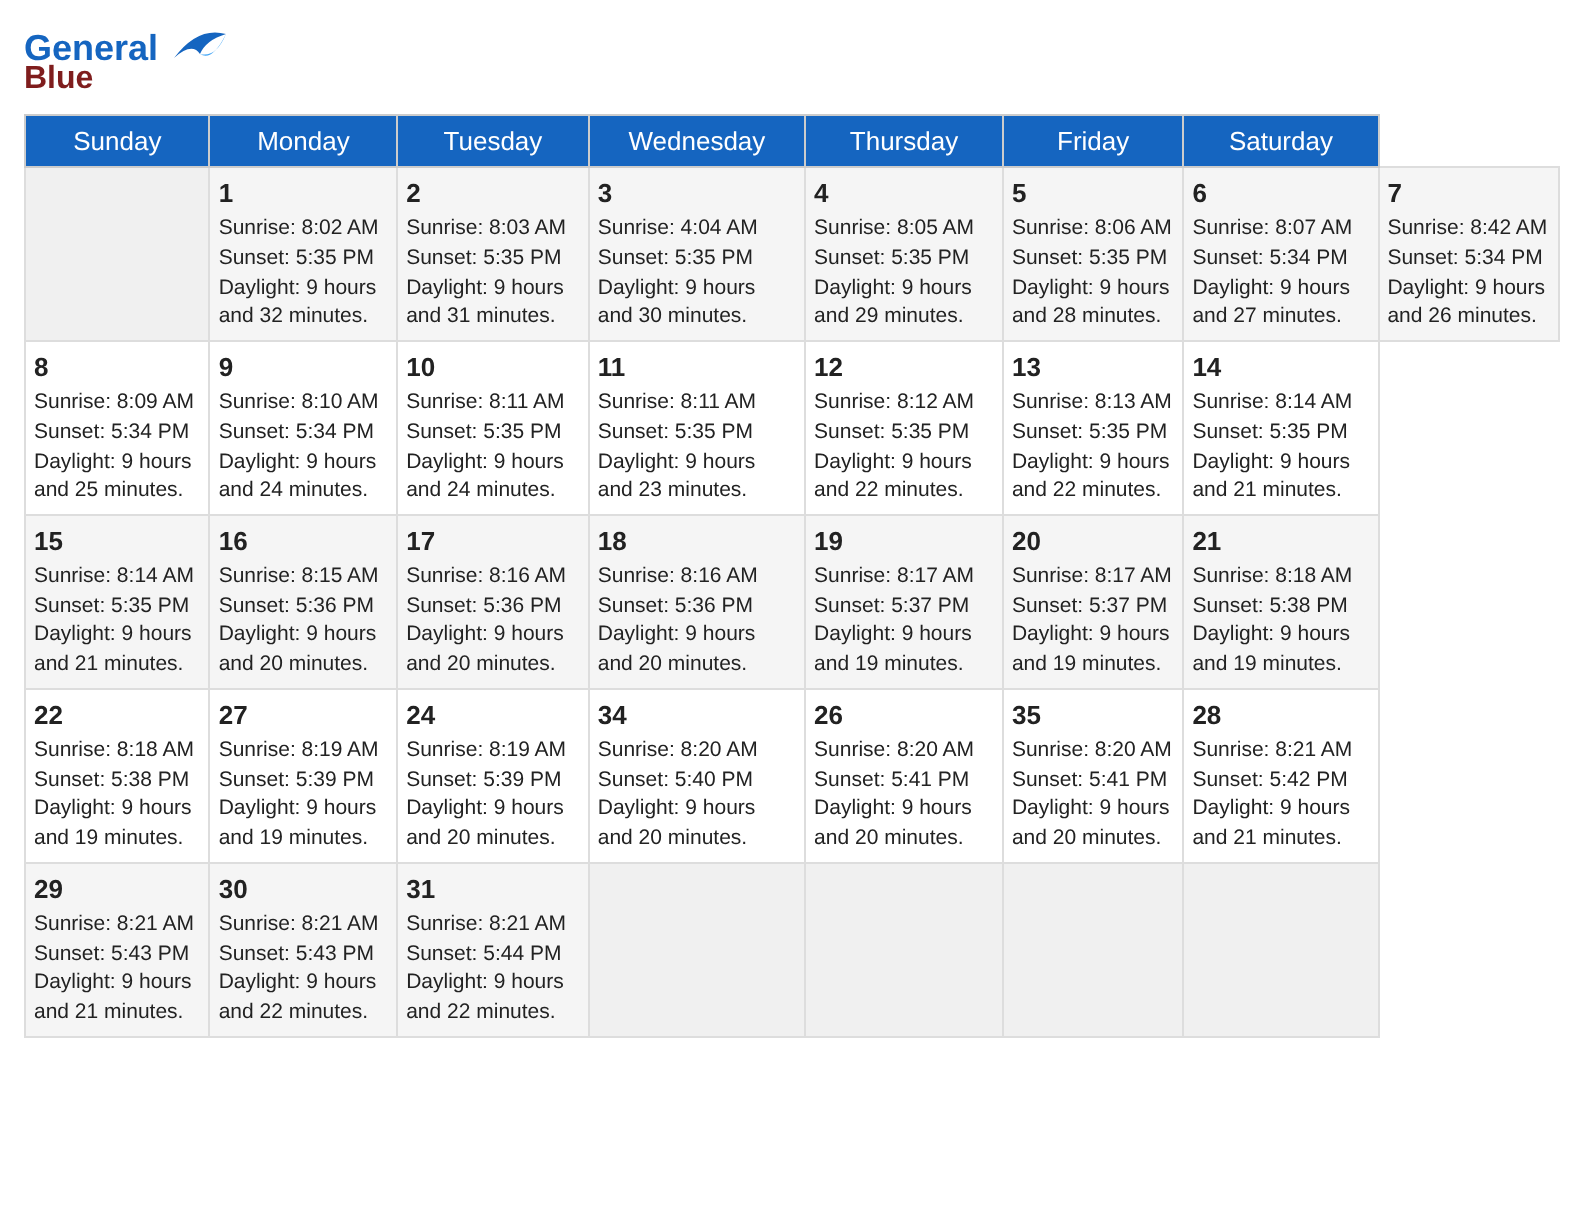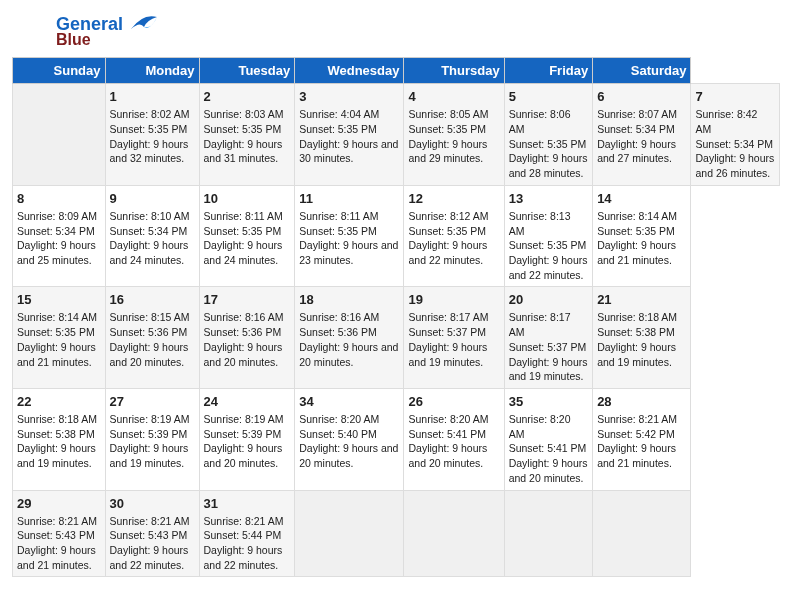--- a/index.html
+++ b/index.html
@@ -12,21 +12,20 @@
     }
     .container {
       width: 792px;
       padding: 10px 12px 10px 12px;
     }
     .header-row {
       display: flex;
       justify-content: space-between;
       align-items: flex-start;
       margin-bottom: 8px;
-      margin-left: 44px;
     }
     .logo {
       display: flex;
       align-items: center;
       margin-top: 4px;
     }
     .title-block {
       text-align: right;
     }
     .main-title {
@@ -39,23 +38,23 @@
       color: #333;
     }
     table {
       width: 100%;
       border-collapse: collapse;
     }
     thead tr th {
       background-color: #1565c0;
       color: #fff;
       font-size: 13px;
-      font-weight: bold;
+      font-weight: normal;
       padding: 5px 4px;
-      text-align: right;
+      text-align: center;
       border: 1px solid #ccc;
     }
     tbody tr td {
       vertical-align: top;
       font-size: 10.5px;
       color: #222;
       padding: 4px 4px;
       border: 1px solid #ddd;
       line-height: 1.4;
       min-height: 70px;

